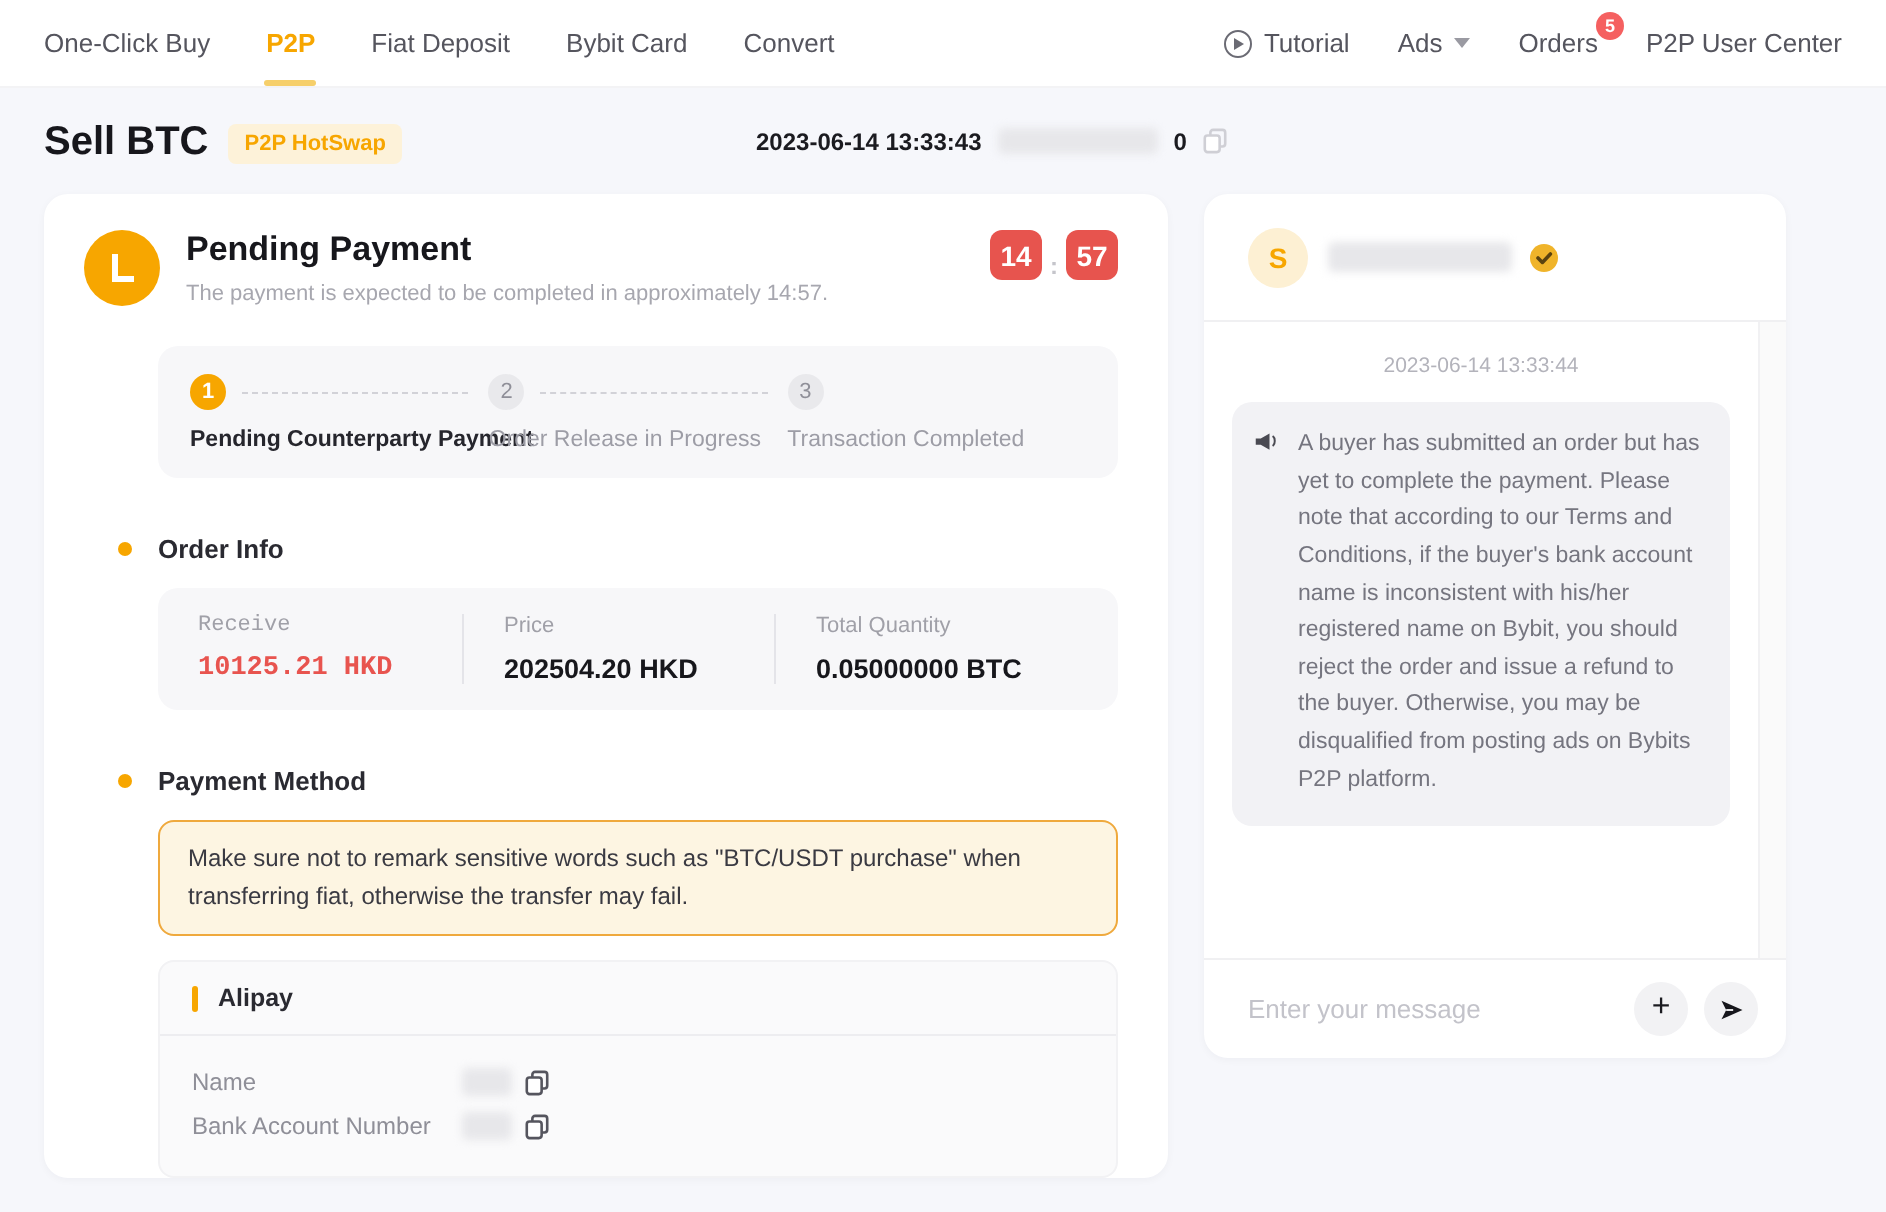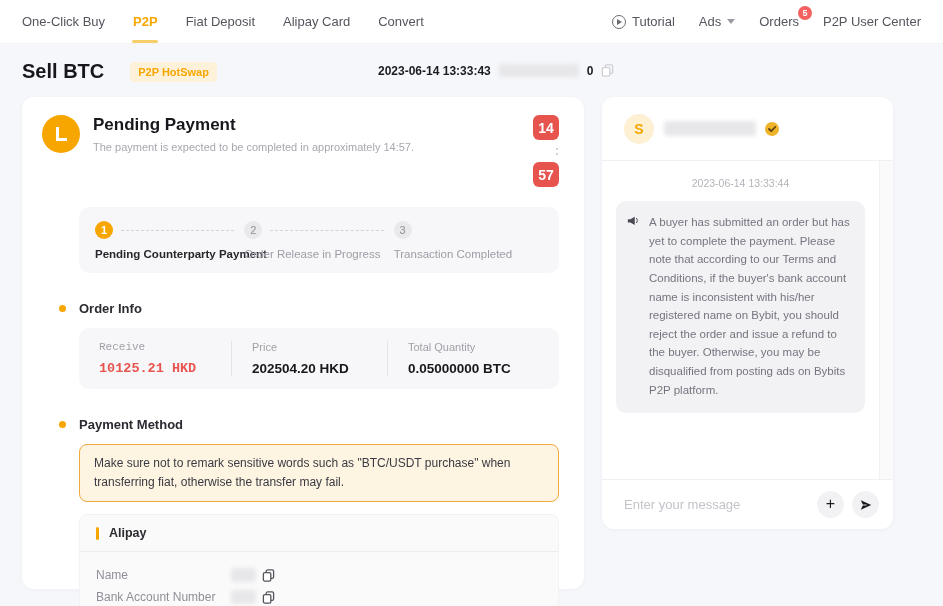--- a/index.html
+++ b/index.html
@@ -42,21 +42,21 @@
   .orders-wrap { position:relative; }
   .count-badge {
     position:absolute; top:-8px; right:-13px; min-width:14px; height:14px;
     background:#f56060; color:#fff; font-size:9px; font-weight:bold;
     border-radius:50%; display:flex; align-items:center; justify-content:center; padding:0 3px;
   }
   
   .page-header { display:flex; align-items:center; padding:16px 22px 14px; position:relative; }
   .page-title { font-size:20px; font-weight:bold; color:#17171c; }
   .hotswap-badge {
-    margin-left:26px; background:#fdf2d9; color:#f7a600; font-size:11px; font-weight:bold;
+    margin-left:10px; background:#fdf2d9; color:#f7a600; font-size:11px; font-weight:bold;
     padding:4px 8px; border-radius:4px;text-align:center;
   }
   .order-meta {
     position:absolute; left:378px; top:50%; transform:translateY(-50%);
     display:flex; align-items:center; gap:8px;
   }
   .order-timestamp { font-size:12px; font-weight:bold; color:#1b1b20; }
   .redacted { background:#e7e7ea; border-radius:3px; filter:blur(2px); }
   .order-redacted { width:80px; height:13px; }
   .order-suffix { font-size:12px; font-weight:bold; color:#1b1b20; }
@@ -68,21 +68,21 @@
   
   .status-row { display:flex; align-items:flex-start; padding-right:25px; }
   .clock-circle {
     width:38px; height:38px; border-radius:50%; background:#f7a600; flex:0 0 auto;
     display:flex; align-items:center; justify-content:center;
   }
   .clock-hands { width:11px; height:14px; border-left:3.5px solid #fff; border-bottom:3.5px solid #fff; }
   .status-text { margin-left:13px; }
   .status-title { font-size:17px; font-weight:bold; color:#17171c; }
   .status-subtitle { font-size:11px; color:#a7a7af; margin-top:6px; }
-  .timer { margin-left:auto; display:flex; align-items:flex-end; gap:4px;flex-direction:column; }
+  .timer { margin-left:auto; display:flex; align-items:flex-end; gap:4px; }
   .timer-badge {
     width:26px; height:25px; background:#e7544e; border-radius:6px;
     color:#fff; font-size:14px; font-weight:bold; display:flex; align-items:center; justify-content:center;
   }
   .timer-colon { color:#c5c5cb; font-size:12px; font-weight:bold; }
   .indent { margin-left:37px; margin-right:25px; }
   
   .steps-panel { margin-top:20px; background:#f7f7f9; border-radius:10px; padding:14px 16px 13px; display:flex; }
   .step { flex:1; min-width:0; }
   .step-top { display:flex; align-items:center; }
@@ -160,21 +160,21 @@
         <span>One-Click Buy</span>
       </div>
     <div class="nav-item active">
         <span>P2P</span>
         <span class="underline"></span>
       </div>
     <div class="nav-item">
         <span>Fiat Deposit</span>
       </div>
     <div class="nav-item">
-        <span>Alipay Card</span>
+        <span>Bybit Card</span>
       </div>
     <div class="nav-item">
         <span>Convert</span>
       </div>
   </div>
   <div class="nav-right">
     <div class="nav-link">
       <span class="play-circle">
           <span class="play-tri"></span>
         </span>

